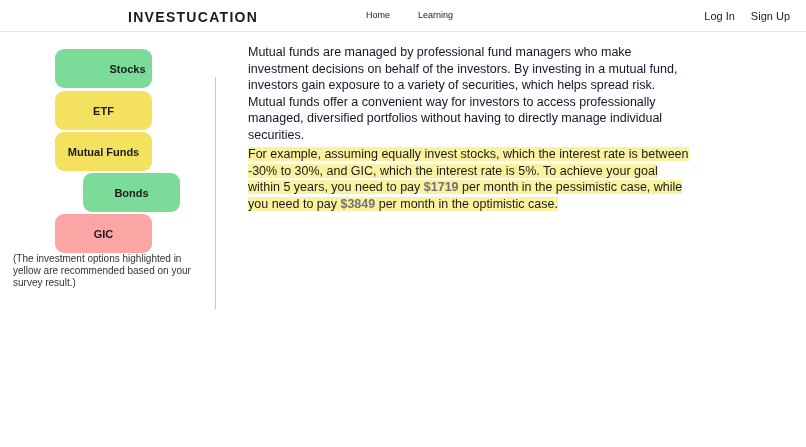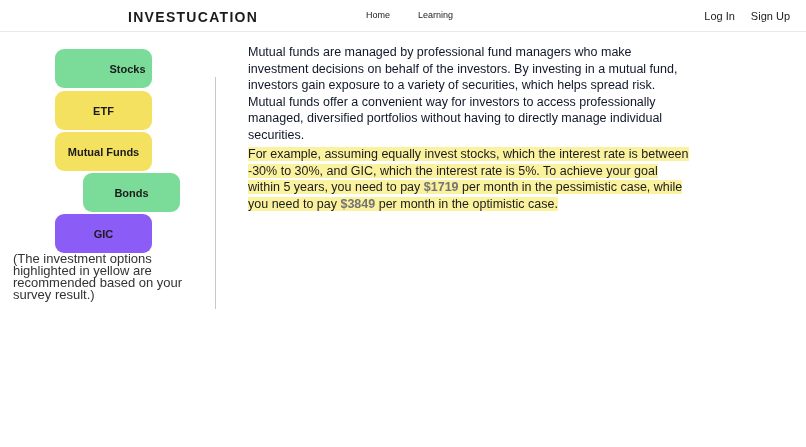--- a/index.html
+++ b/index.html
@@ -99,21 +99,21 @@
   #opt1 { top: 59px; background: #f4e15f; }
   #opt2 { top: 100px; background: #f4e15f; }
   #opt3 { top: 141px; background: #7bdc9a; }
   #opt4 { top: 182px; background: #7bdc9a; }
 
   .note {
     position: absolute;
     left: 13px;
     top: 221px;
     width: 185px;
-    font-size: 13px;
+    font-size: 10px;
     line-height: 12px;
     color: #333333;
   }
   
   .right-col {
     position: absolute;
     left: 248px;
     top: 12px;
     width: 444px;
   }
@@ -159,21 +159,21 @@
     </div>
   </div>
 
   <div class="content">
 
     <div class="left-col">
       <button class="option-btn" id="opt0" style="background: rgb(123, 220, 154); padding-left: 48px;">Stocks</button>
       <button class="option-btn" id="opt1" style="background: rgb(244, 225, 95); text-align: center;">ETF</button>
       <button class="option-btn" id="opt2" style="background: rgb(244, 225, 95);">Mutual Funds</button>
       <button class="option-btn" id="opt3" style="background: rgb(123, 220, 154); margin-left: 28px;">Bonds</button>
-      <button class="option-btn" id="opt4" style="background: #8b5cf6;">GIC</button>
+      <button class="option-btn" id="opt4" style="background: #fca5a5;">GIC</button>
       <div class="note">(The investment options highlighted in yellow are recommended based on your survey result.)</div>
     </div>
 
     <div class="divider"></div>
 
     <div class="right-col">
       <p class="para">Mutual funds are managed by professional fund managers who make investment decisions on behalf of the investors. By investing in a mutual fund, investors gain exposure to a variety of securities, which helps spread risk. Mutual funds offer a convenient way for investors to access professionally managed, diversified portfolios without having to directly manage individual securities.</p>
       <div class="hl-wrap">
         <span class="highlight-block">
           <span>For example, assuming equally invest stocks, which the interest rate is between -30% to 30%, and GIC, which the interest rate is 5%. To achieve your goal within 5 years, you need to pay </span><span class="amount">$1719</span><span> per month in the pessimistic case, while you need to pay </span><span class="amount">$3849</span><span> per month in the optimistic case.</span>

